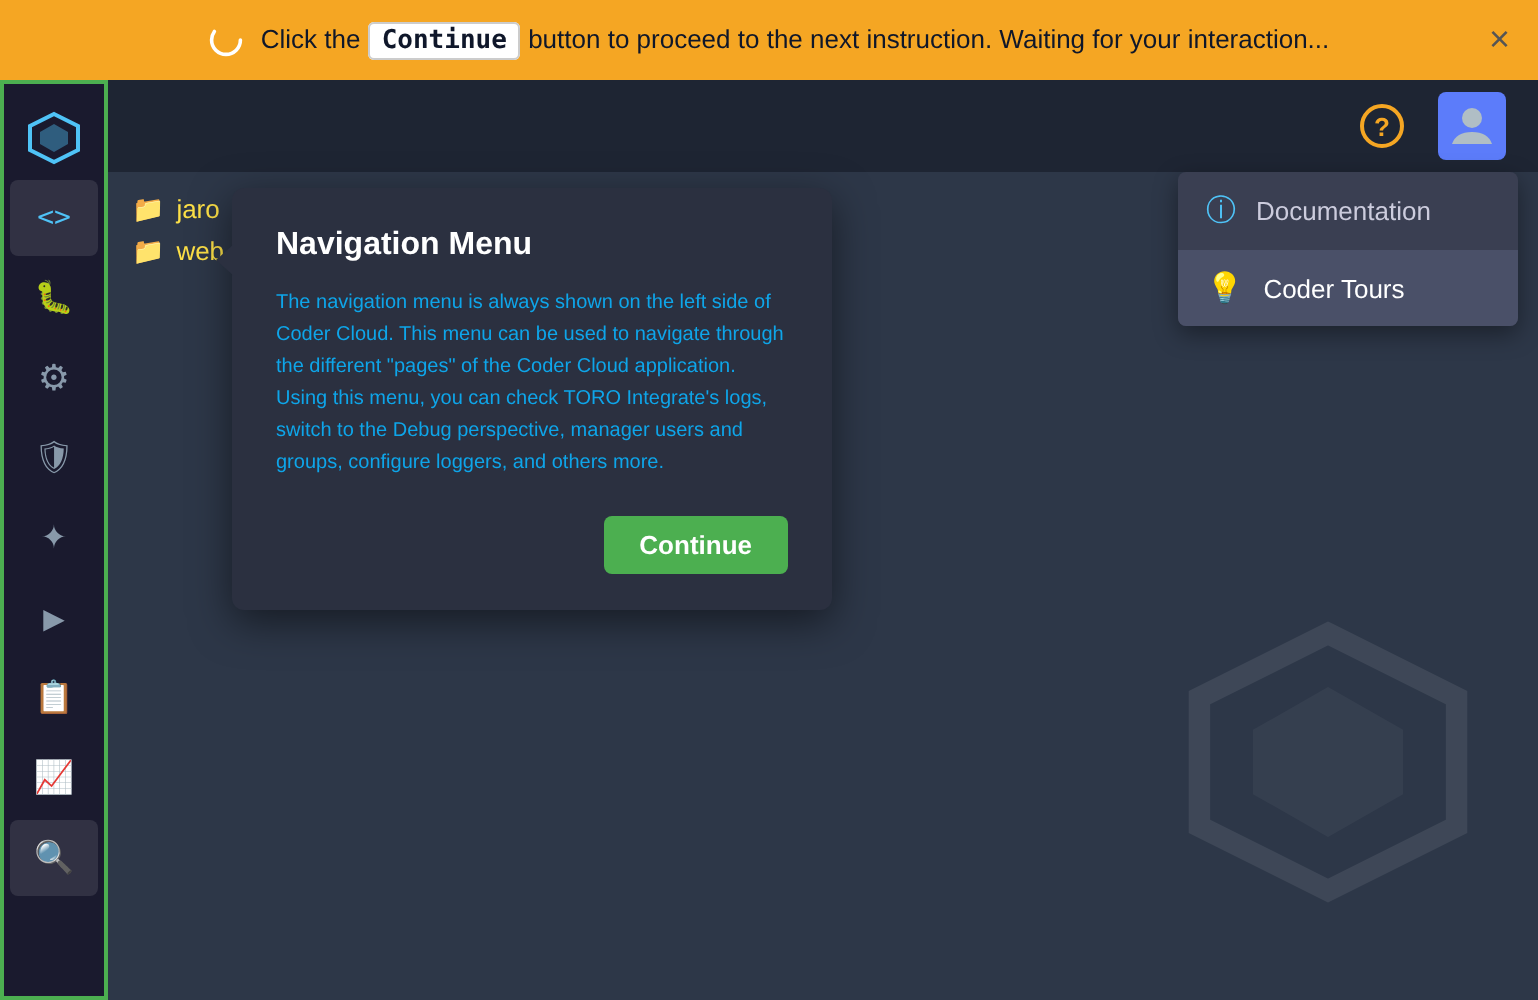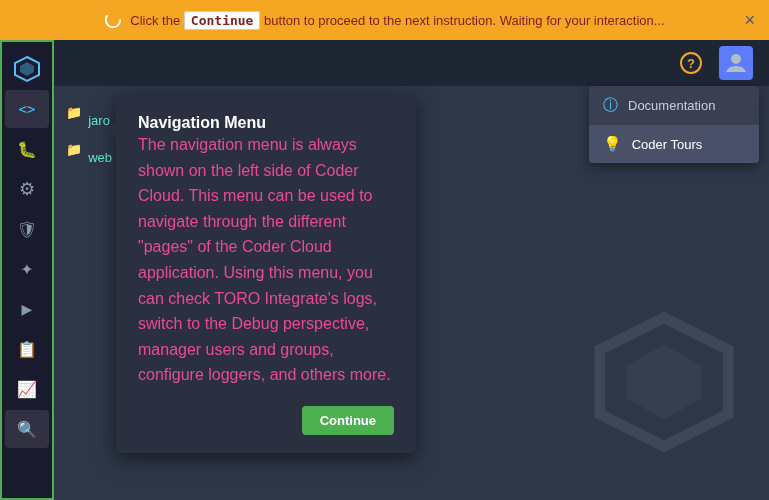--- a/index.html
+++ b/index.html
@@ -19,21 +19,21 @@
       background: #f5a623;
       display: flex;
       align-items: center;
       justify-content: center;
       padding: 0 16px;
       position: relative;
       z-index: 10;
     }
     #notification-bar .notif-text {
       font-size: 13px;
-      color: #7f1d1d;
+      color: #0f172a;
     }
     #notification-bar .notif-text .keyword {
       background: #fff;
       border: 1px solid #ccc;
       border-radius: 3px;
       padding: 1px 6px;
       font-weight: bold;
       font-family: monospace;
       font-size: 13px;
     }
@@ -174,27 +174,27 @@
       background: #2b3040;
       border-radius: 6px;
       padding: 20px 22px 18px 22px;
       z-index: 30;
       box-shadow: 0 6px 20px rgba(0,0,0,0.5);
       color: #dde;
     }
     #nav-tooltip h2 {
       font-size: 16px;
       font-weight: 700;
-      margin-bottom: 0;
+      margin-bottom: 12px;
       color: #fff;
     }
     #nav-tooltip p {
-      font-size: 16px;
+      font-size: 10px;
       line-height: 1.6;
-      color: #ec4899;
+      color: #0ea5e9;
     }
     #tooltip-footer {
       display: flex;
       justify-content: flex-end;
       margin-top: 18px;
     }
     #continue-btn {
       background: #4caf50;
       color: #fff;
       border: none;
@@ -227,21 +227,21 @@
       color: #888;
       font-size: 13px;
     }
     .file-item {
       display: flex;
       align-items: center;
       padding: 3px 0;
       gap: 6px;
     }
     .folder-icon { color: #f5a623; }
-    .file-text { color: #5eead4; margin-top: 16px; }
+    .file-text { color: #fde047; }
 
     
     #bg-logo {
       position: absolute;
       bottom: 20px;
       right: 30px;
       opacity: 0.08;
       font-size: 100px;
       color: #fff;
       pointer-events: none;

